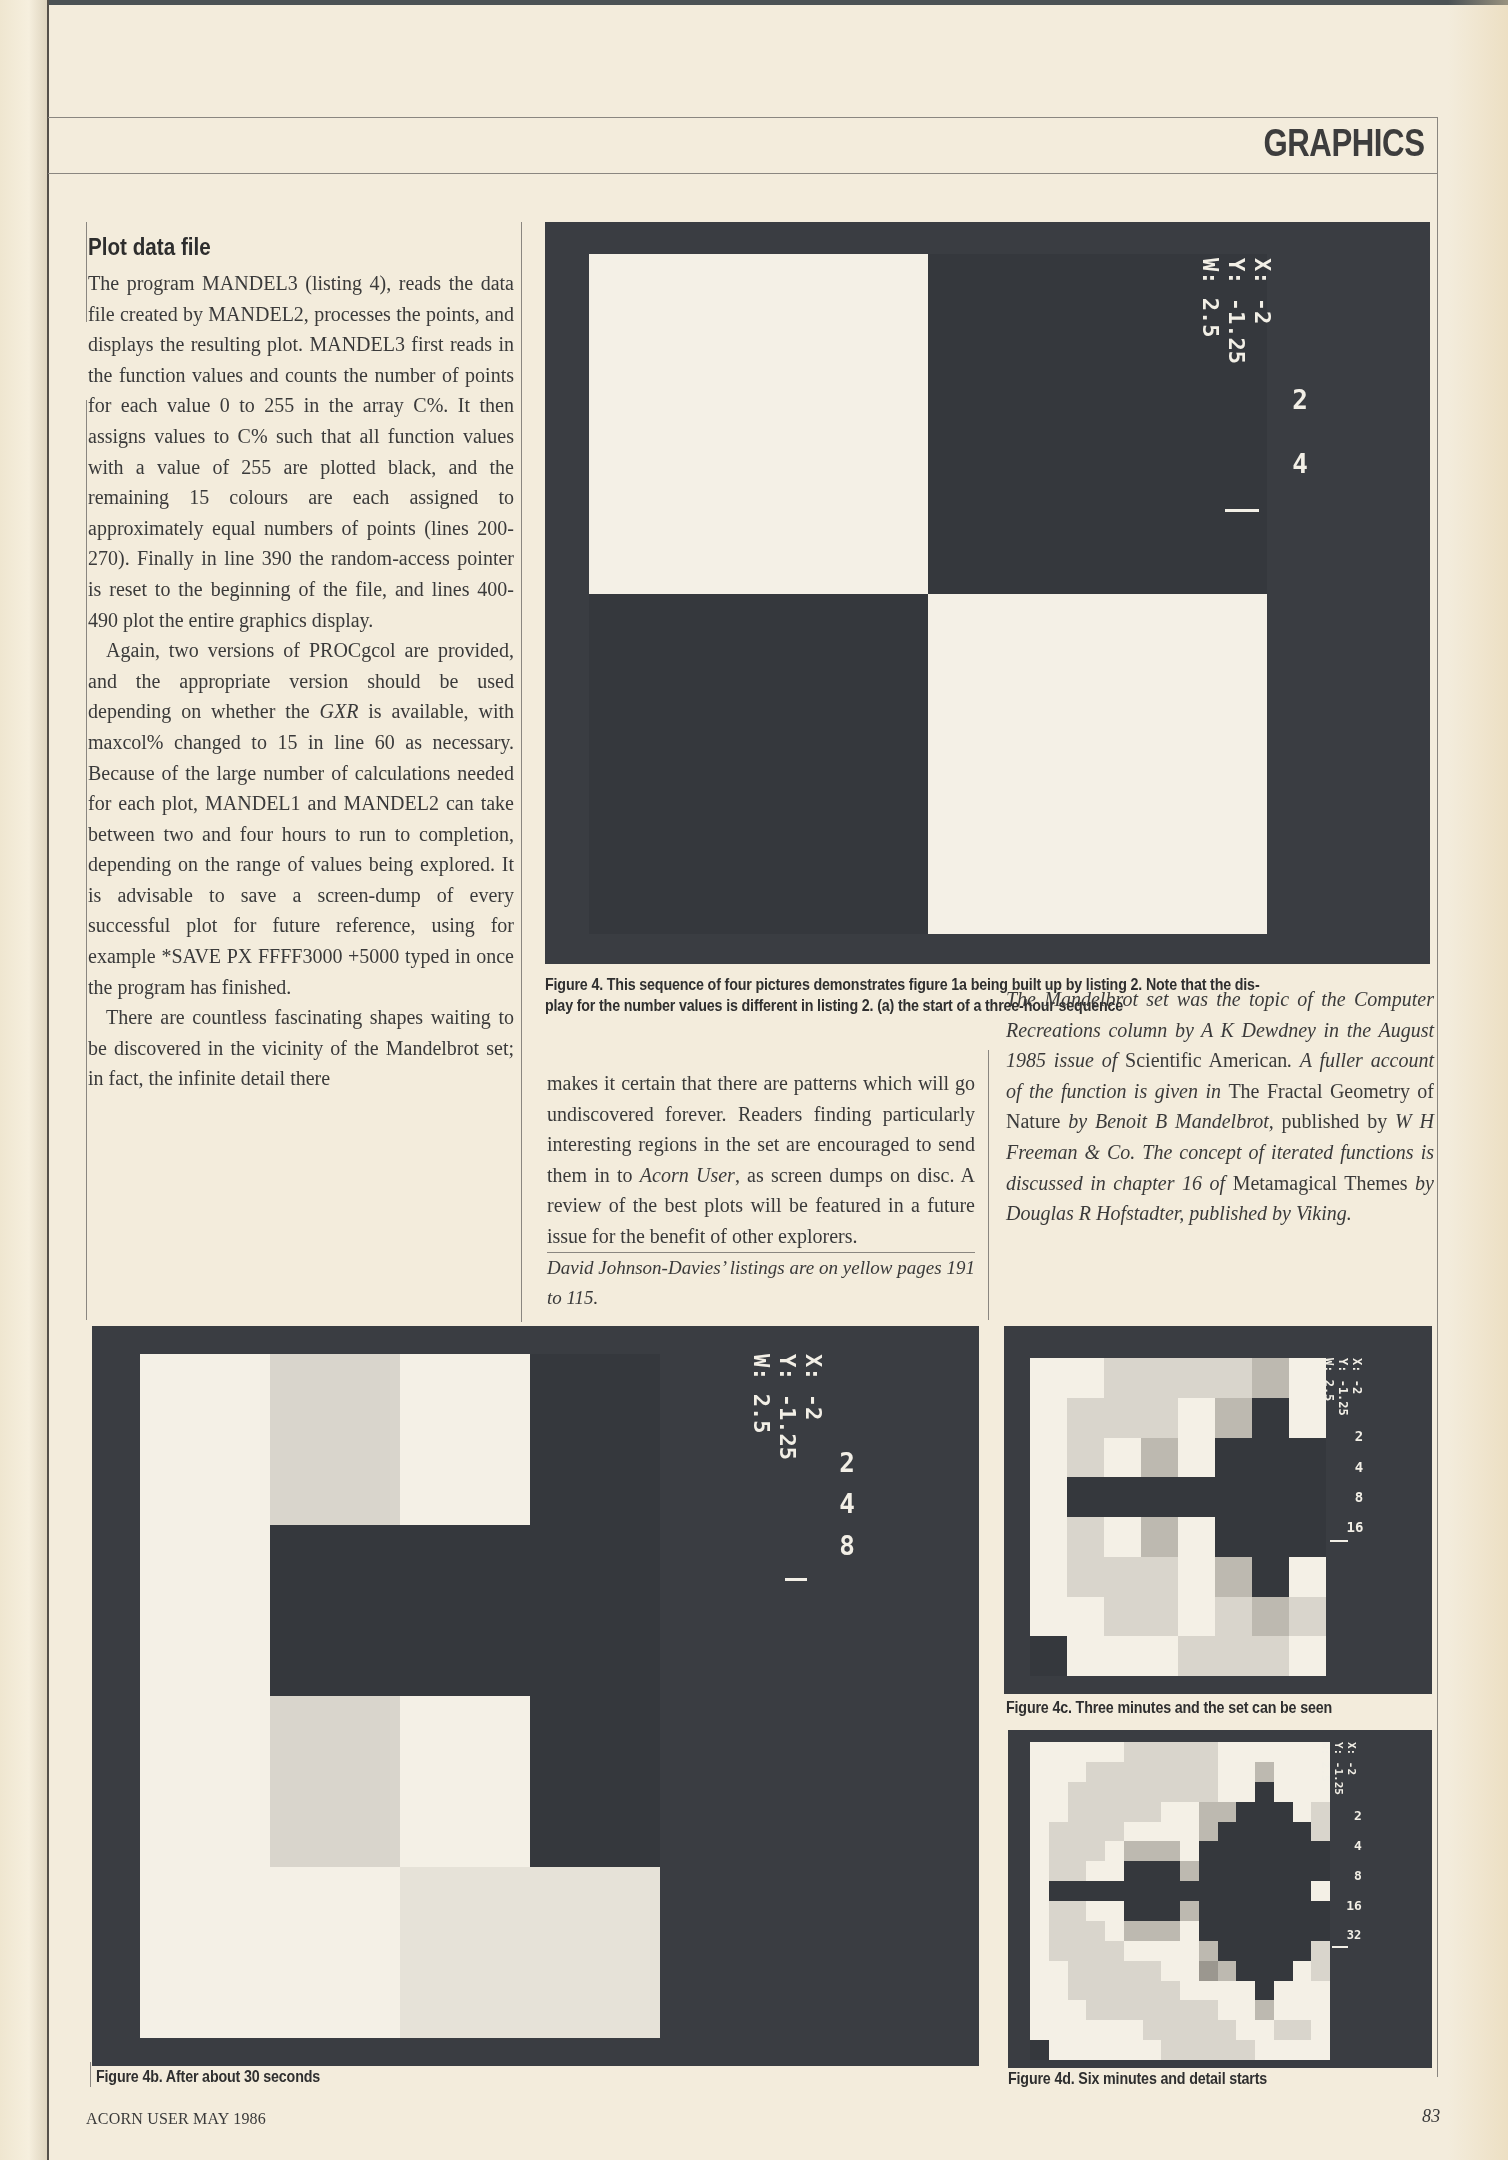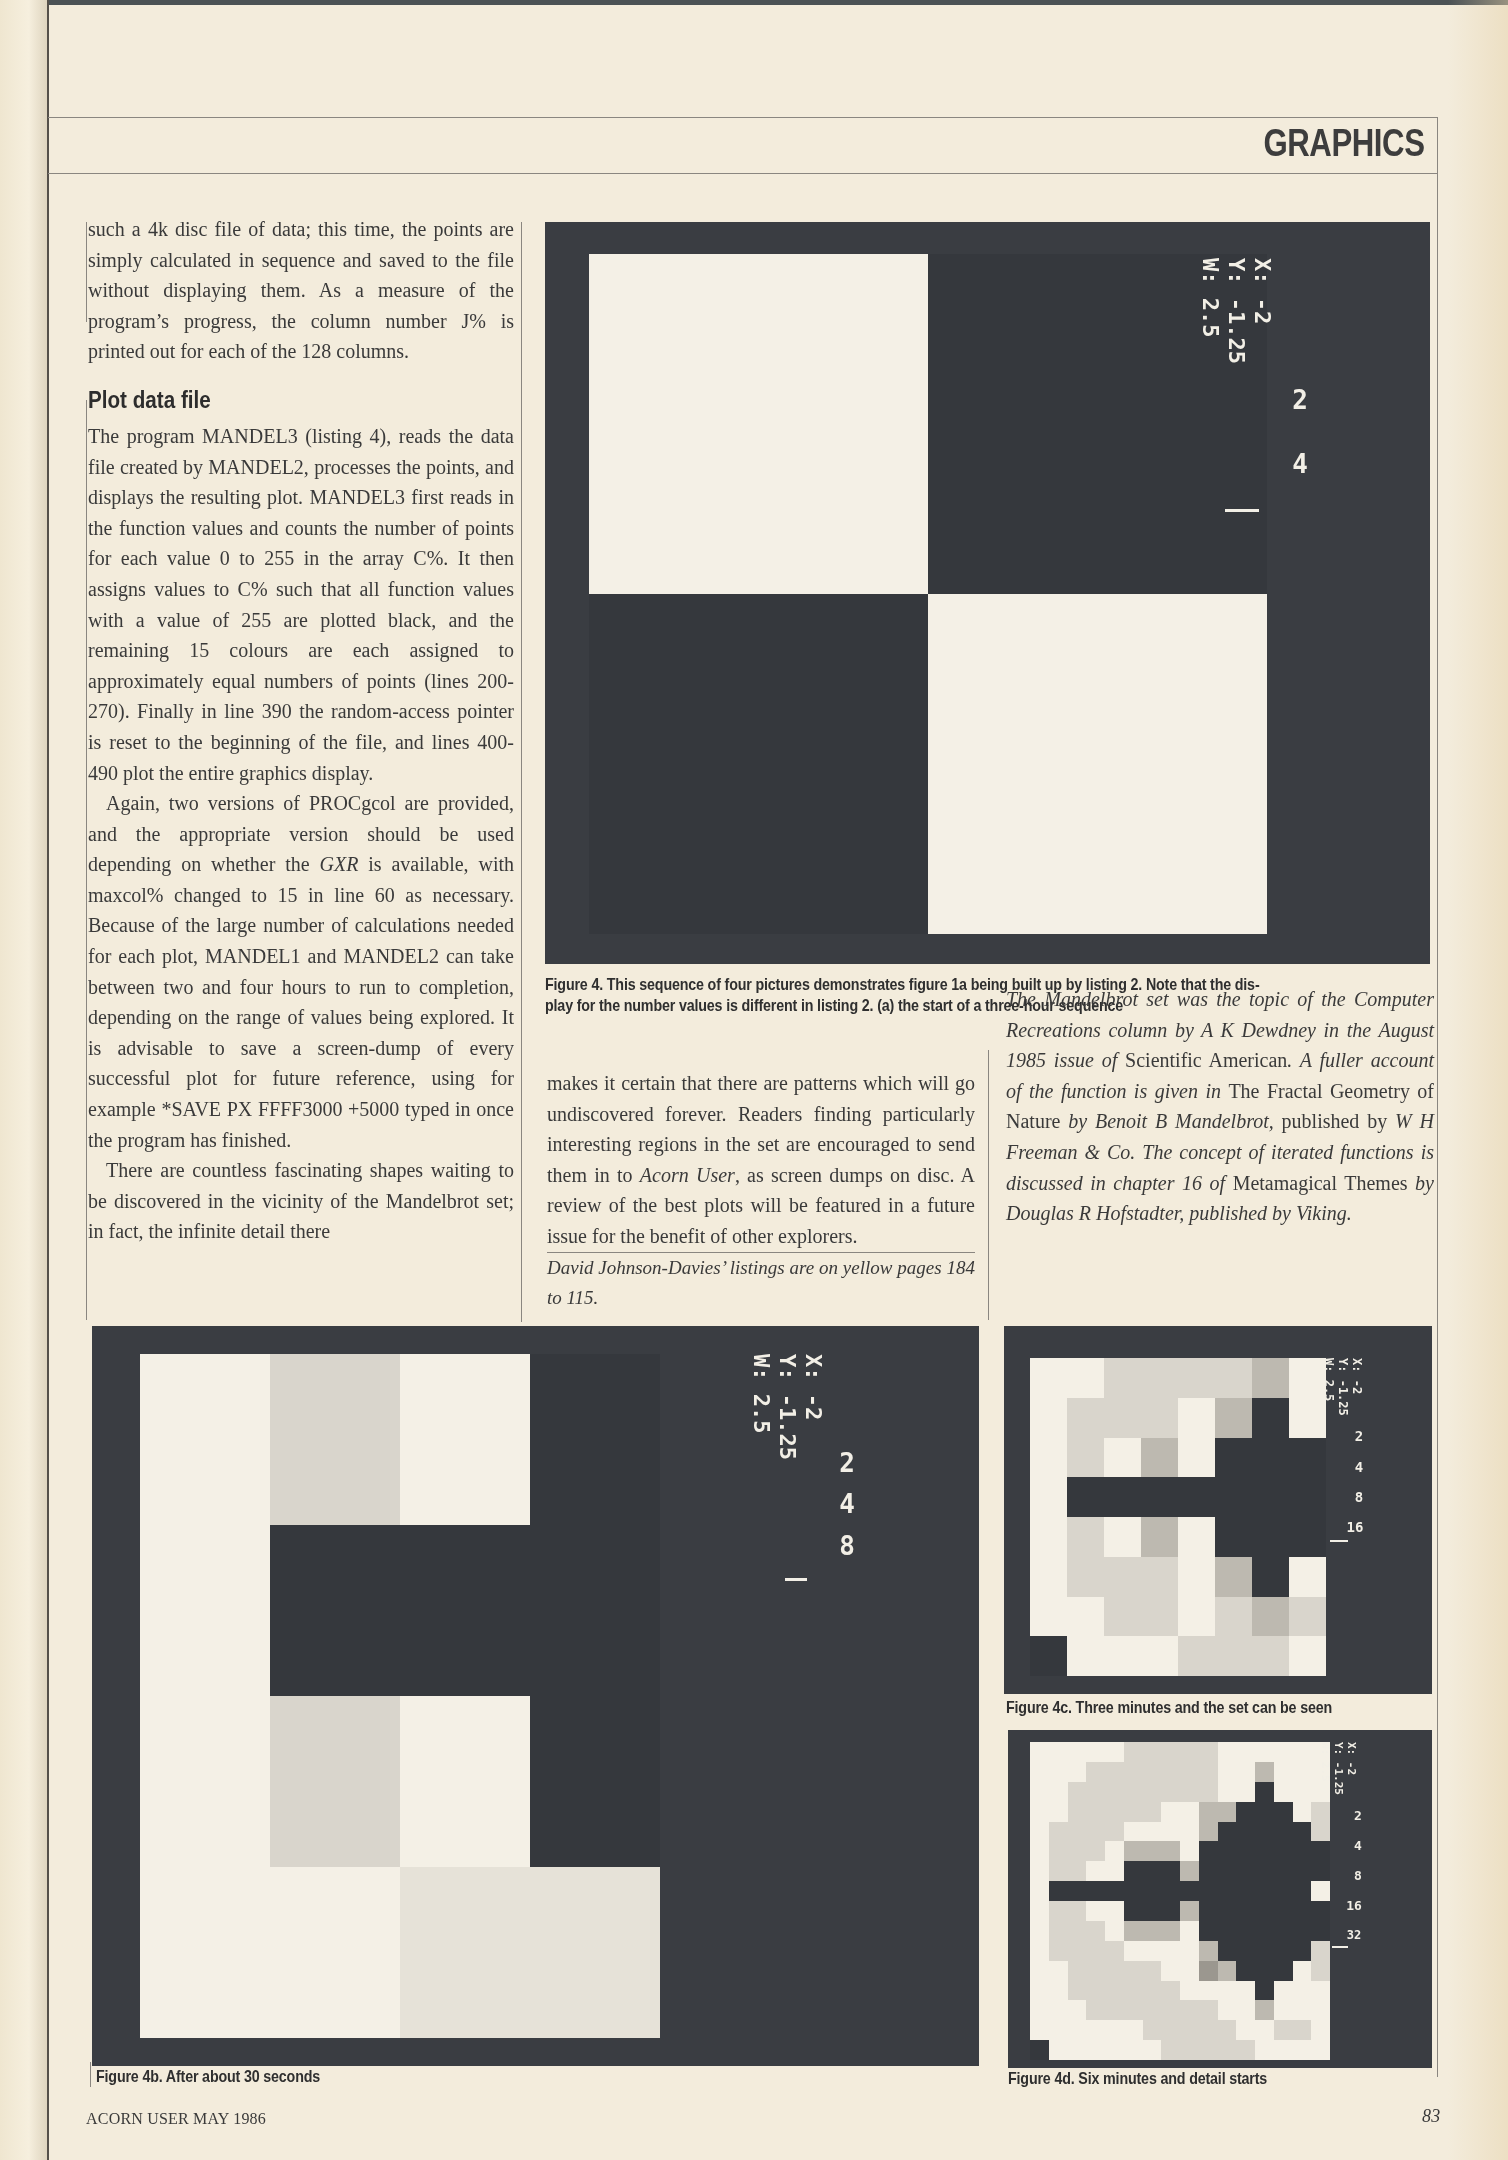--- a/index.html
+++ b/index.html
@@ -60,21 +60,20 @@
 <div class="rightedge"></div>
 
 <div class="rule" style="left:48px; top:117px; width:1390px;"></div>
 <div class="rule" style="left:48px; top:173px; width:1390px;"></div>
 <div class="vrule" style="left:1437px; top:117px; height:1960px;"></div>
 <div class="section-title">GRAPHICS</div>
 
 <div class="vrule" style="left:86px; top:222px; height:100px;"></div>
 <div class="vrule" style="left:86px; top:400px; height:920px;"></div>
 <div class="col" style="left:88px; top:214px; width:426px;">
-  <p>such a 4k disc file of data; this time, the points are simply calculated in sequence and saved to the file without displaying them. As a measure of the program’s progress, the column number J% is printed out for each of the 128 columns.</p>
   <div class="heading">Plot data file</div>
   <p>The program MANDEL3 (listing 4), reads the data file created by MANDEL2, processes the points, and displays the resulting plot. MAN­DEL3 first reads in the function values and counts the number of points for each value 0 to 255 in the array C%. It then assigns values to C% such that all function values with a value of 255 are plotted black, and the remaining 15 colours are each assigned to approximately equal numbers of points (lines 200-270). Final­ly in line 390 the random-access pointer is reset to the beginning of the file, and lines 400-490 plot the entire graphics display.</p>
   <p class="indent"><span>Again, two versions of PROCgcol are pro­vided, and the appropriate version should be used depending on whether the </span><span class="ital">GXR</span><span> is avail­able, with maxcol% changed to 15 in line 60 as necessary. Because of the large number of calculations needed for each plot, MANDEL1 and MANDEL2 can take between two and four hours to run to completion, depending on the range of values being explored. It is advisable to save a screen-dump of every successful plot for future reference, using for example *SAVE PX FFFF3000 +5000 typed in once the program has finished.</span></p>
   <p class="indent">There are countless fascinating shapes wait­ing to be discovered in the vicinity of the Mandelbrot set; in fact, the infinite detail there</p>
 </div>
 <div class="vrule" style="left:521px; top:222px; height:1100px;"></div>
 
 <div class="screen" style="left:545px; top:222px; width:885px; height:742px;">
   <div class="grid" id="grid4a" style="left: 44px; top: 32px; width: 678px; height: 680px; grid-template-columns: repeat(2, 1fr); grid-template-rows: repeat(2, 1fr);">
       <div class="c s1"></div>
@@ -93,21 +92,21 @@
     <div class="cursor" style="left:680px; top:287px; width:34px;"></div>
   </div>
 </div>
 <div class="caption" style="left:545px; top:966px; width:900px;margin-top:8px;">
   <span>Figure 4. This sequence of four pictures demonstrates figure 1a being built up by listing 2. Note that the dis-</span><br>
   <span>play for the number values is different in listing 2. (a) the start of a three-hour sequence</span>
 </div>
 
 <div class="col" style="left:547px; top:1046px; width:428px;margin-top:22px;">
   <p><span>makes it certain that there are patterns which will go undiscovered forever. Readers finding particularly interesting regions in the set are encouraged to send them in to </span><span class="ital">Acorn User</span><span>, as screen dumps on disc. A review of the best plots will be featured in a future issue for the benefit of other explorers.</span></p>
-  <p class="credit">David Johnson-Davies’ listings are on yellow pages 184 to 115.</p>
+  <p class="credit">David Johnson-Davies’ listings are on yellow pages 191 to 115.</p>
 </div>
 <div class="vrule" style="left:988px; top:1050px; height:270px;"></div>
 
 <div class="col" style="left:1006px; top:984px; width:428px;">
   <p><span class="ital">The Mandelbrot set was the topic of the Computer Recreations column by A K Dewdney in the August 1985 issue of </span><span>Scientific American</span><span class="ital">. A fuller account of the function is given in </span><span>The Fractal Geometry of Nature</span><span class="ital"> by Benoit B Mandelbrot, </span><span>published by</span><span class="ital"> W H Freeman &amp; Co. The concept of iterated functions is discussed in chapter 16 of </span><span>Metamagical Themes</span><span class="ital"> by Douglas R Hofstadter, published by Viking.</span></p>
 </div>
 
 <div class="screen" style="left:92px; top:1326px; width:887px; height:740px;">
   <div class="grid" id="grid4b" style="left: 48px; top: 28px; width: 520px; height: 684px; grid-template-columns: repeat(4, 1fr); grid-template-rows: repeat(4, 1fr);">
       <div class="c s1"></div>

